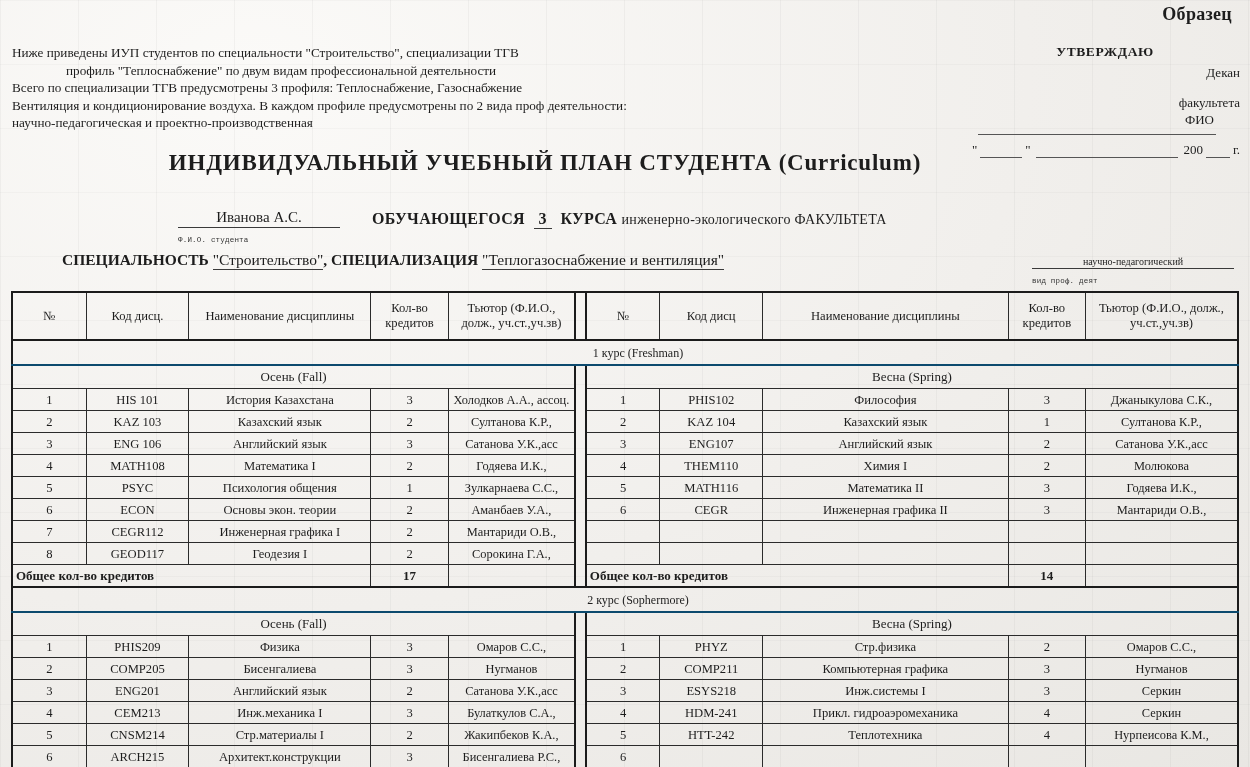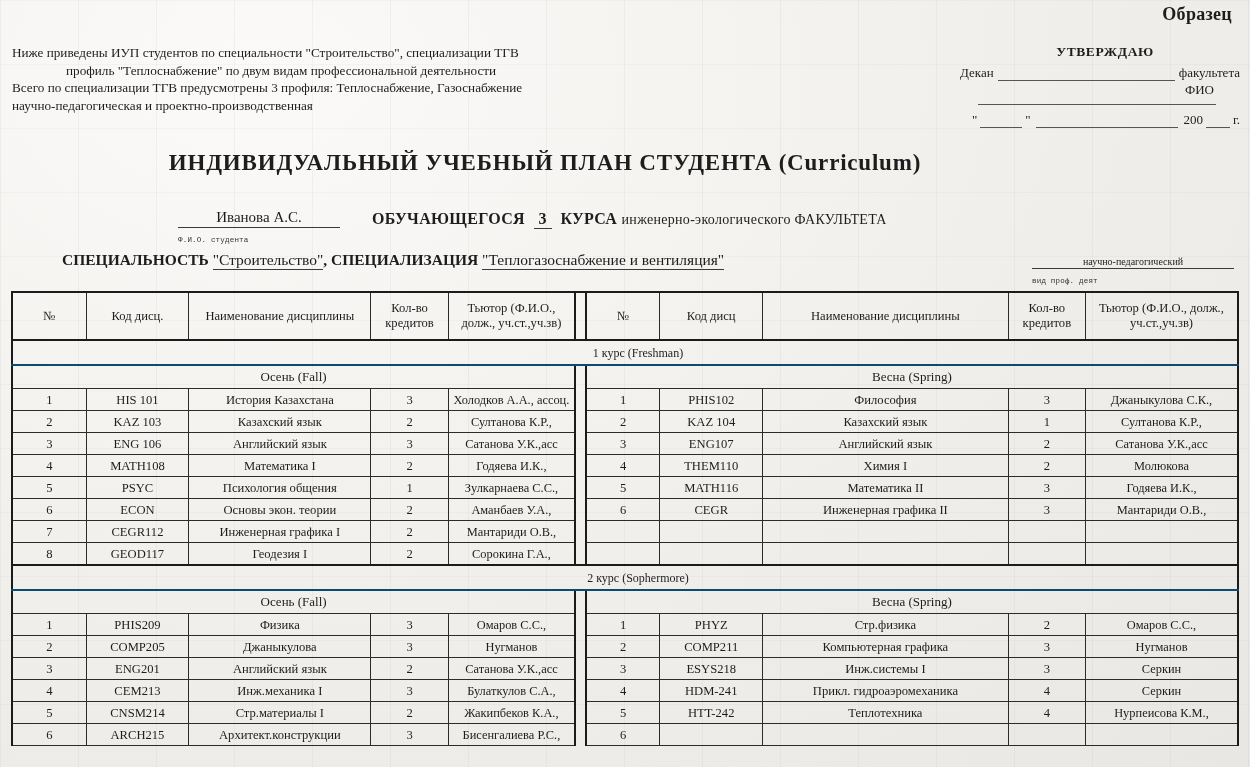--- a/index.html
+++ b/index.html
@@ -64,20 +64,21 @@
     text-align: center;
     letter-spacing: .6px;
     font-size: 13.5px;
     margin-left: 10px;
   }
   .approve .row {
     display: flex;
     align-items: flex-end;
     margin-top: 5px;
     white-space: nowrap;
+    flex-direction: column;
   }
   .approve .fill {
     flex: 1 1 auto;
     border-bottom: 1px solid #555;
     height: 13px;
     margin: 0 4px;
   }
   .approve .fio {
     text-align: right;
     padding-right: 26px;
@@ -264,20 +265,21 @@
 <div class="paper"></div>
 
 <div class="sheet">
 
   <div class="obrazec">Образец</div>
 
   <div class="intro">
     <div>Ниже приведены ИУП студентов по специальности "Строительство",  специализации ТГВ</div>
     <div class="l2">профиль "Теплоснабжение" по двум видам профессиональной деятельности</div>
     <div>Всего по специализации ТГВ предусмотрены 3 профиля: Теплоснабжение, Газоснабжение</div>
+    <div>Вентиляция и кондиционирование воздуха. В каждом профиле предусмотрены по 2 вида проф  деятельности:</div>
     <div>научно-педагогическая и проектно-производственная</div>
   </div>
 
   <div class="approve">
     <div class="ttl">УТВЕРЖДАЮ</div>
     <div class="row">
       <span>Декан</span>
       <span class="fill"></span>
       <span>факультета</span>
     </div>
@@ -457,20 +459,29 @@
             <td>2</td>
             <td class="tutor-cell">Сорокина Г.А.,</td>
             <td class="gap"></td>
             <td></td>
             <td></td>
             <td class="name-cell"></td>
             <td></td>
             <td class="tutor-cell edge-r"></td>
           </tr>
           <tr>
+            <td class="total-lbl edge-l" colspan="3">Общее кол-во кредитов</td>
+            <td class="total-num">17</td>
+            <td class="total-blank"></td>
+            <td class="gap"></td>
+            <td class="total-lbl" colspan="3">Общее кол-во кредитов</td>
+            <td class="total-num">14</td>
+            <td class="total-blank edge-r"></td>
+          </tr>
+          <tr>
             <td class="course-band edge-l edge-r" colspan="11">2 курс (Sophermore)</td>
           </tr>
           <tr>
             <td class="band edge-l" colspan="5">Осень (Fall)</td>
             <td class="gap"></td>
             <td class="band edge-r" colspan="5">Весна (Spring)</td>
           </tr>
           <tr>
             <td class="edge-l">1</td>
             <td>PHIS209</td>
@@ -480,21 +491,21 @@
             <td class="gap"></td>
             <td>1</td>
             <td>PHYZ</td>
             <td class="name-cell">Стр.физика</td>
             <td>2</td>
             <td class="tutor-cell edge-r">Омаров С.С.,</td>
           </tr>
           <tr>
             <td class="edge-l">2</td>
             <td>COMP205</td>
-            <td class="name-cell">Джаныкулова</td>
+            <td class="name-cell">Бисенгалиева</td>
             <td>3</td>
             <td class="tutor-cell">Нугманов</td>
             <td class="gap"></td>
             <td>2</td>
             <td>COMP211</td>
             <td class="name-cell">Компьютерная графика</td>
             <td>3</td>
             <td class="tutor-cell edge-r">Нугманов</td>
           </tr>
           <tr>

